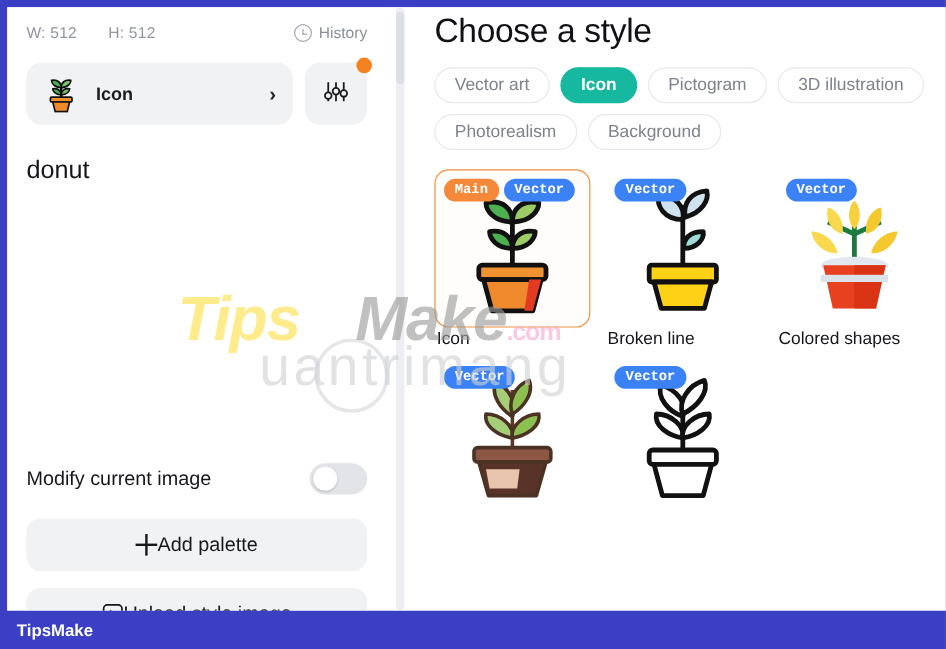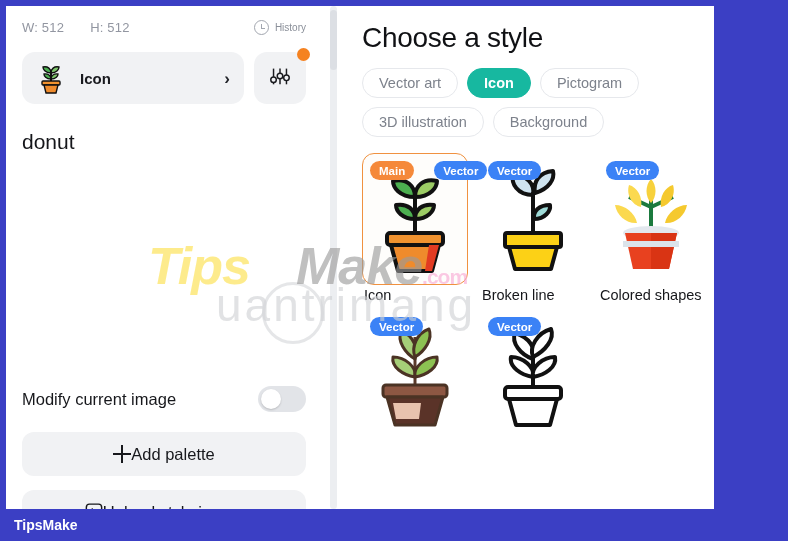--- a/index.html
+++ b/index.html
@@ -10,21 +10,21 @@
     background: #3b3fc4;
   }
   .screen {
     position: relative;
     width: 788px; height: 541px;
     background: #3b3fc4;
   }
   .app {
     position: absolute;
     left: 6px; top: 6px;
-    width: 708px; height: 503px;
+    width: 783px; height: 503px;
     background: #ffffff;
     display: flex;
     overflow: hidden;
   }
 
   
   .left-panel {
     position: relative;
     width: 316px;
     height: 503px;
@@ -41,21 +41,21 @@
   .dim-label {
     font-size: 13px;
     color: #9296a1;
     letter-spacing: .2px;
   }
   .history-btn {
     margin-left: auto;
     display: flex;
     align-items: center;
     gap: 6px;
-    font-size: 10px;
+    font-size: 13px;
     color: #8a8f99;
     cursor: pointer;
   }
   .clock-icon {
     width: 15px; height: 15px;
     border: 1.4px solid #a2a6af;
     border-radius: 50%;
     position: relative;
     flex: none;
   }
@@ -212,21 +212,21 @@
     background: #dcdfe4;
     border-radius: 4px;
     cursor: grab;
   }
 
   
   .right-panel {
     flex: 1;
     height: 503px;
     background: #ffffff;
-    padding: 16px 12px 0 18px;
+    padding: 4px 12px 0 18px;
     position: relative;
     overflow: hidden;
   }
   .panel-title {
     font-size: 28px;
     color: #101114;
     letter-spacing: -0.3px;
   }
   .chips {
     display: flex;
@@ -276,22 +276,23 @@
     background: #ffffff;
   }
   .card-box.selected {
     border-color: #f0913f;
     background: #fefdfb;
   }
   .badges {
     position: absolute;
     left: 7px; top: 7px;
     display: flex;
-    gap: 20px;
+    gap: 4px;
     z-index: 3;
+    font-family: Liberation Mono, monospace;
   }
   .badge {
     height: 19px;
     padding: 0 9px;
     border-radius: 10px;
     font-size: 11.5px;
     font-weight: bold;
     color: #ffffff;
     display: flex;
     align-items: center;
@@ -444,20 +445,21 @@
     </div>
 
     <div class="right-panel">
       <div class="panel-title">Choose a style</div>
 
       <div class="chips">
         <div class="chip">Vector art</div>
         <div class="chip active">Icon</div>
         <div class="chip">Pictogram</div>
         <div class="chip">3D illustration</div>
+        <div class="chip">Photorealism</div>
         <div class="chip">Background</div>
       </div>
 
       <div class="grid">
 
         <div class="card-cell">
           <div class="card-box selected">
             <div class="badges">
               <span class="badge main">Main</span>
               <span class="badge vector">Vector</span>

